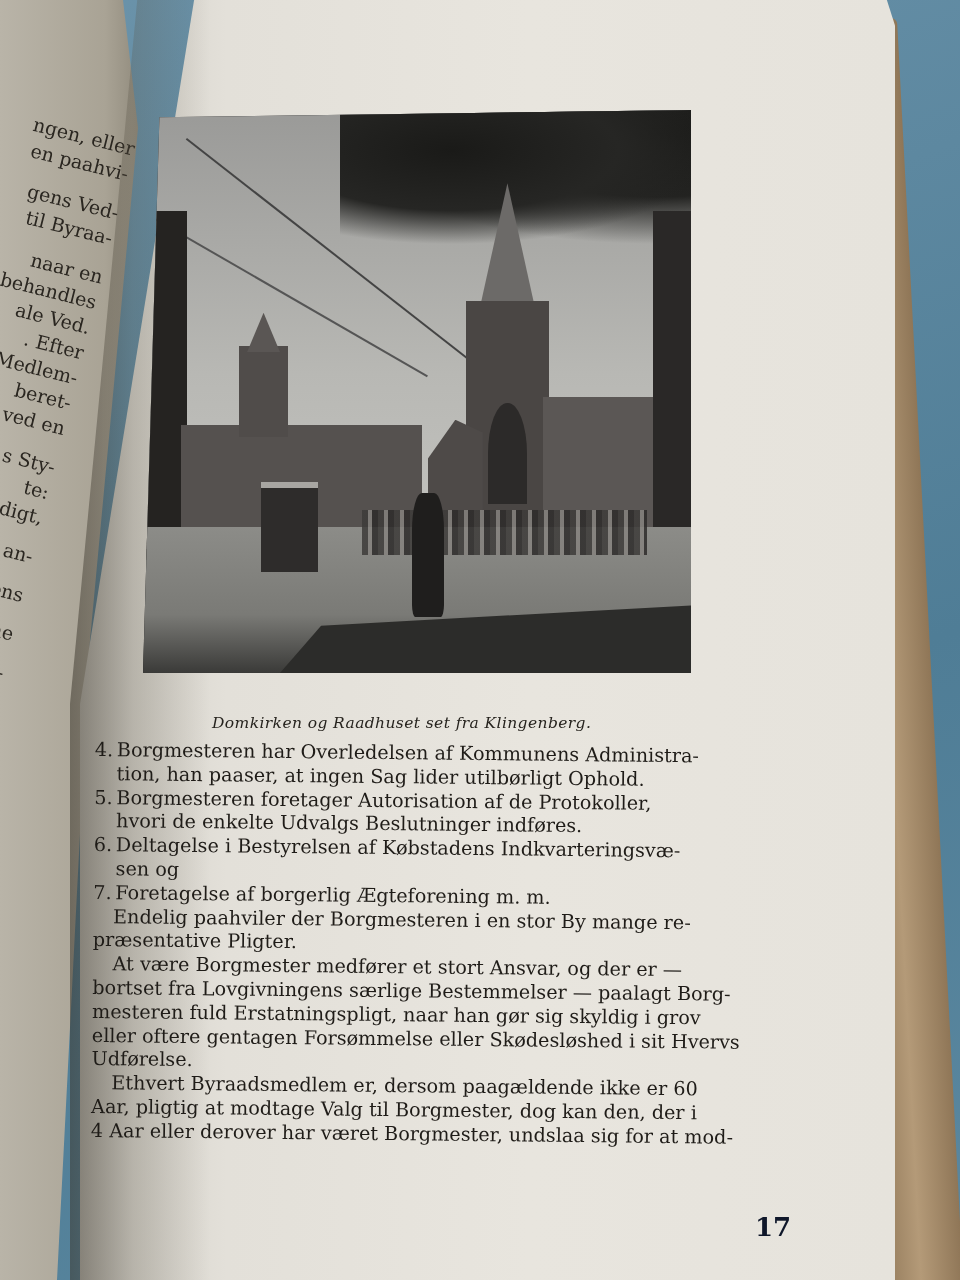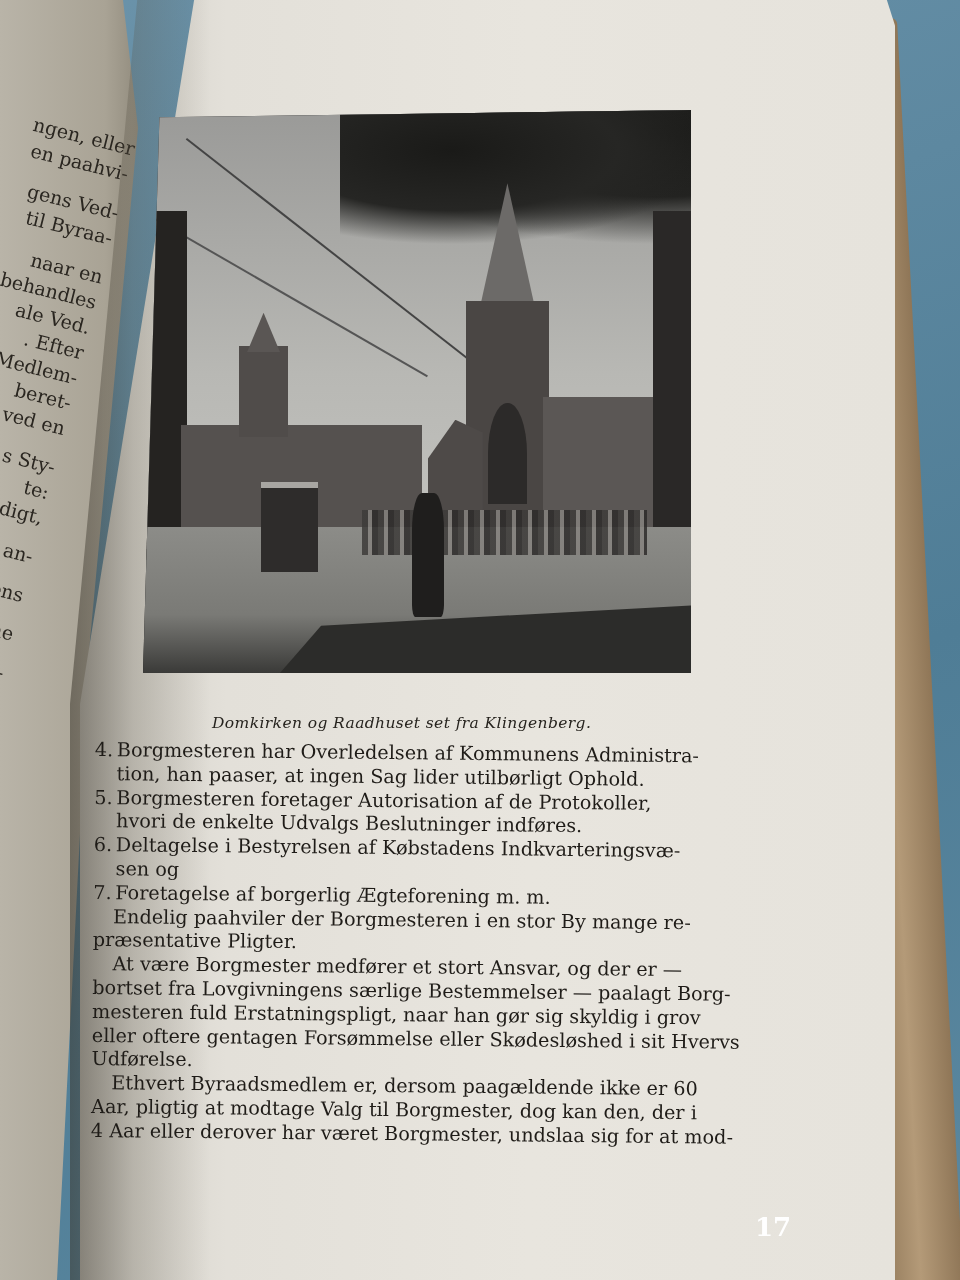--- a/index.html
+++ b/index.html
@@ -143,21 +143,21 @@
     color: #1f1c18; transform: rotate(0.6deg); transform-origin: 0 0;
   }
   .body-text .line { white-space: nowrap; position: relative; }
   .body-text .num { display: inline-block; width: 22px; }
   .body-text .cont { padding-left: 22px; }
   .body-text .indent { padding-left: 20px; }
 
   .page-number {
     position: absolute; left: 755px; top: 1212px;
     font-family: "DejaVu Serif", serif; font-size: 26px; font-weight: bold;
-    color: #ffffff;
+    color: #0f172a;
   }
 </style>
 </head>
 <body>
 
 <div class="backdrop"></div>
 <div class="cover"></div>
 
 <div class="left-page">
   <div class="left-text">

